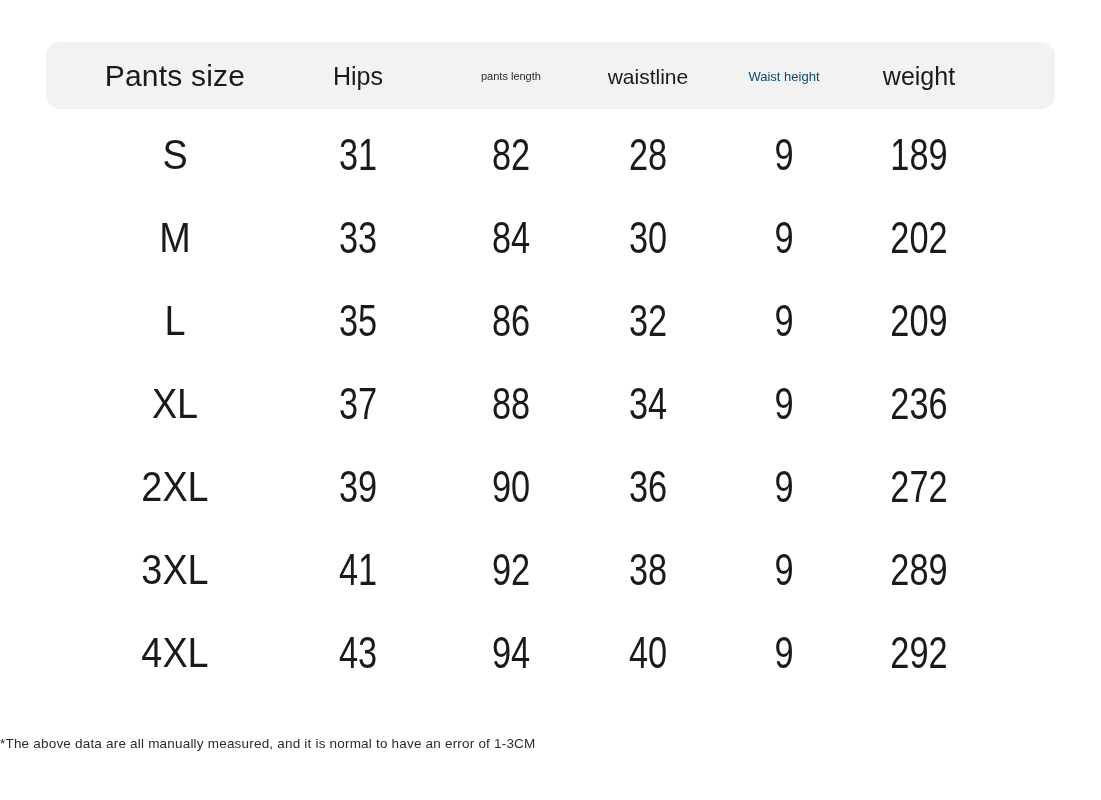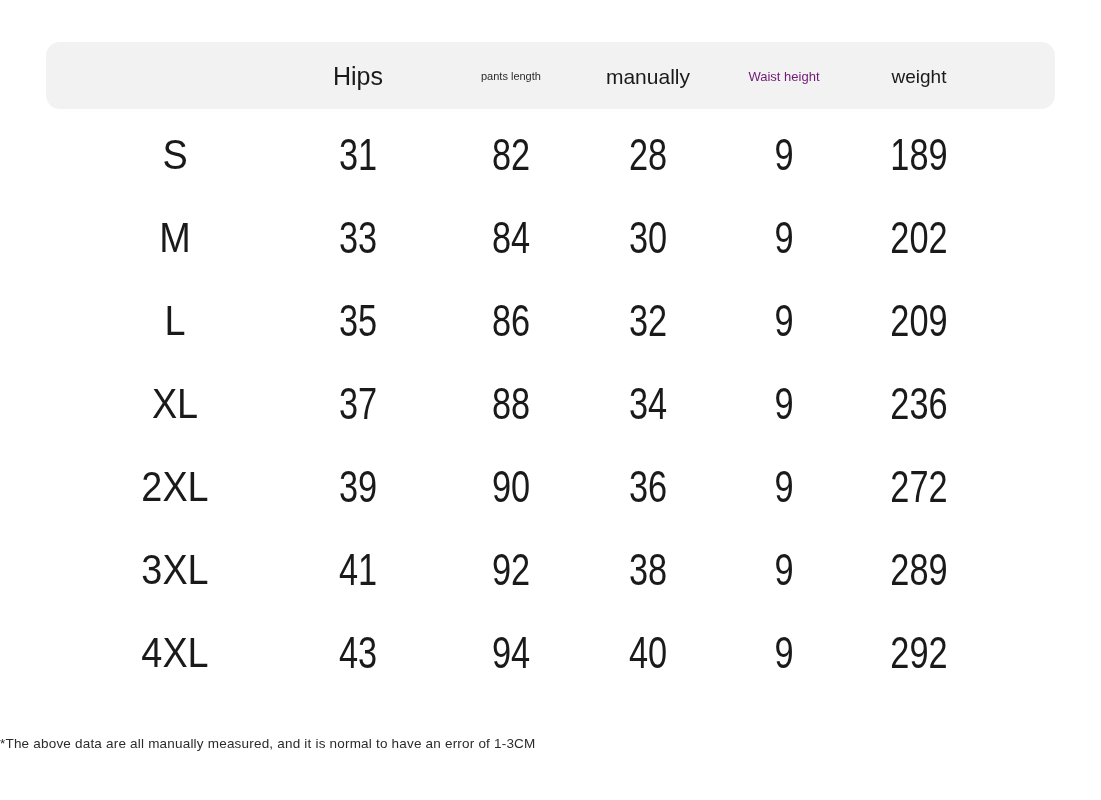--- a/index.html
+++ b/index.html
@@ -39,22 +39,22 @@
   .c1 { left: 30.92%; }
   .c2 { left: 46.08%; }
   .c3 { left: 59.66%; }
   .c4 { left: 73.14%; }
   .c5 { left: 86.52%; }
   .cell { transform: translate(-50%, -50%); }
   .h0 { font-size: 30px; letter-spacing: 0.2px; }
   .h1 { font-size: 25px; }
   .h2 { font-size: 11px; color: #2b2b2b; }
   .h3 { font-size: 21px; }
-  .h4 { font-size: 13px; color: #701a75; }
-  .h5 { font-size: 19px; }
+  .h4 { font-size: 13px; color: #0c4a6e; }
+  .h5 { font-size: 25px; }
   .size-cell {
     font-size: 42px;
     transform: translate(-50%, -50%) scaleX(0.9);
   }
   .num-cell {
     font-size: 44px;
     transform: translate(-50%, -50%) scaleX(0.78);
   }
   .footnote {
     position: absolute;
@@ -65,28 +65,31 @@
     color: #2b2b2b;
     letter-spacing: 0.2px;
   }
 </style>
 </head>
 <body>
 
 <div class="chart">
 
   <div class="hband">
+    <div class="cell c0 h0">
+      <span>Pants size</span>
+    </div>
     <div class="cell c1 h1">
       <span>Hips</span>
     </div>
     <div class="cell c2 h2">
       <span>pants length</span>
     </div>
     <div class="cell c3 h3">
-      <span>manually</span>
+      <span>waistline</span>
     </div>
     <div class="cell c4 h4">
       <span>Waist height</span>
     </div>
     <div class="cell c5 h5">
       <span>weight</span>
     </div>
   </div>
 
   <div class="tbody">

